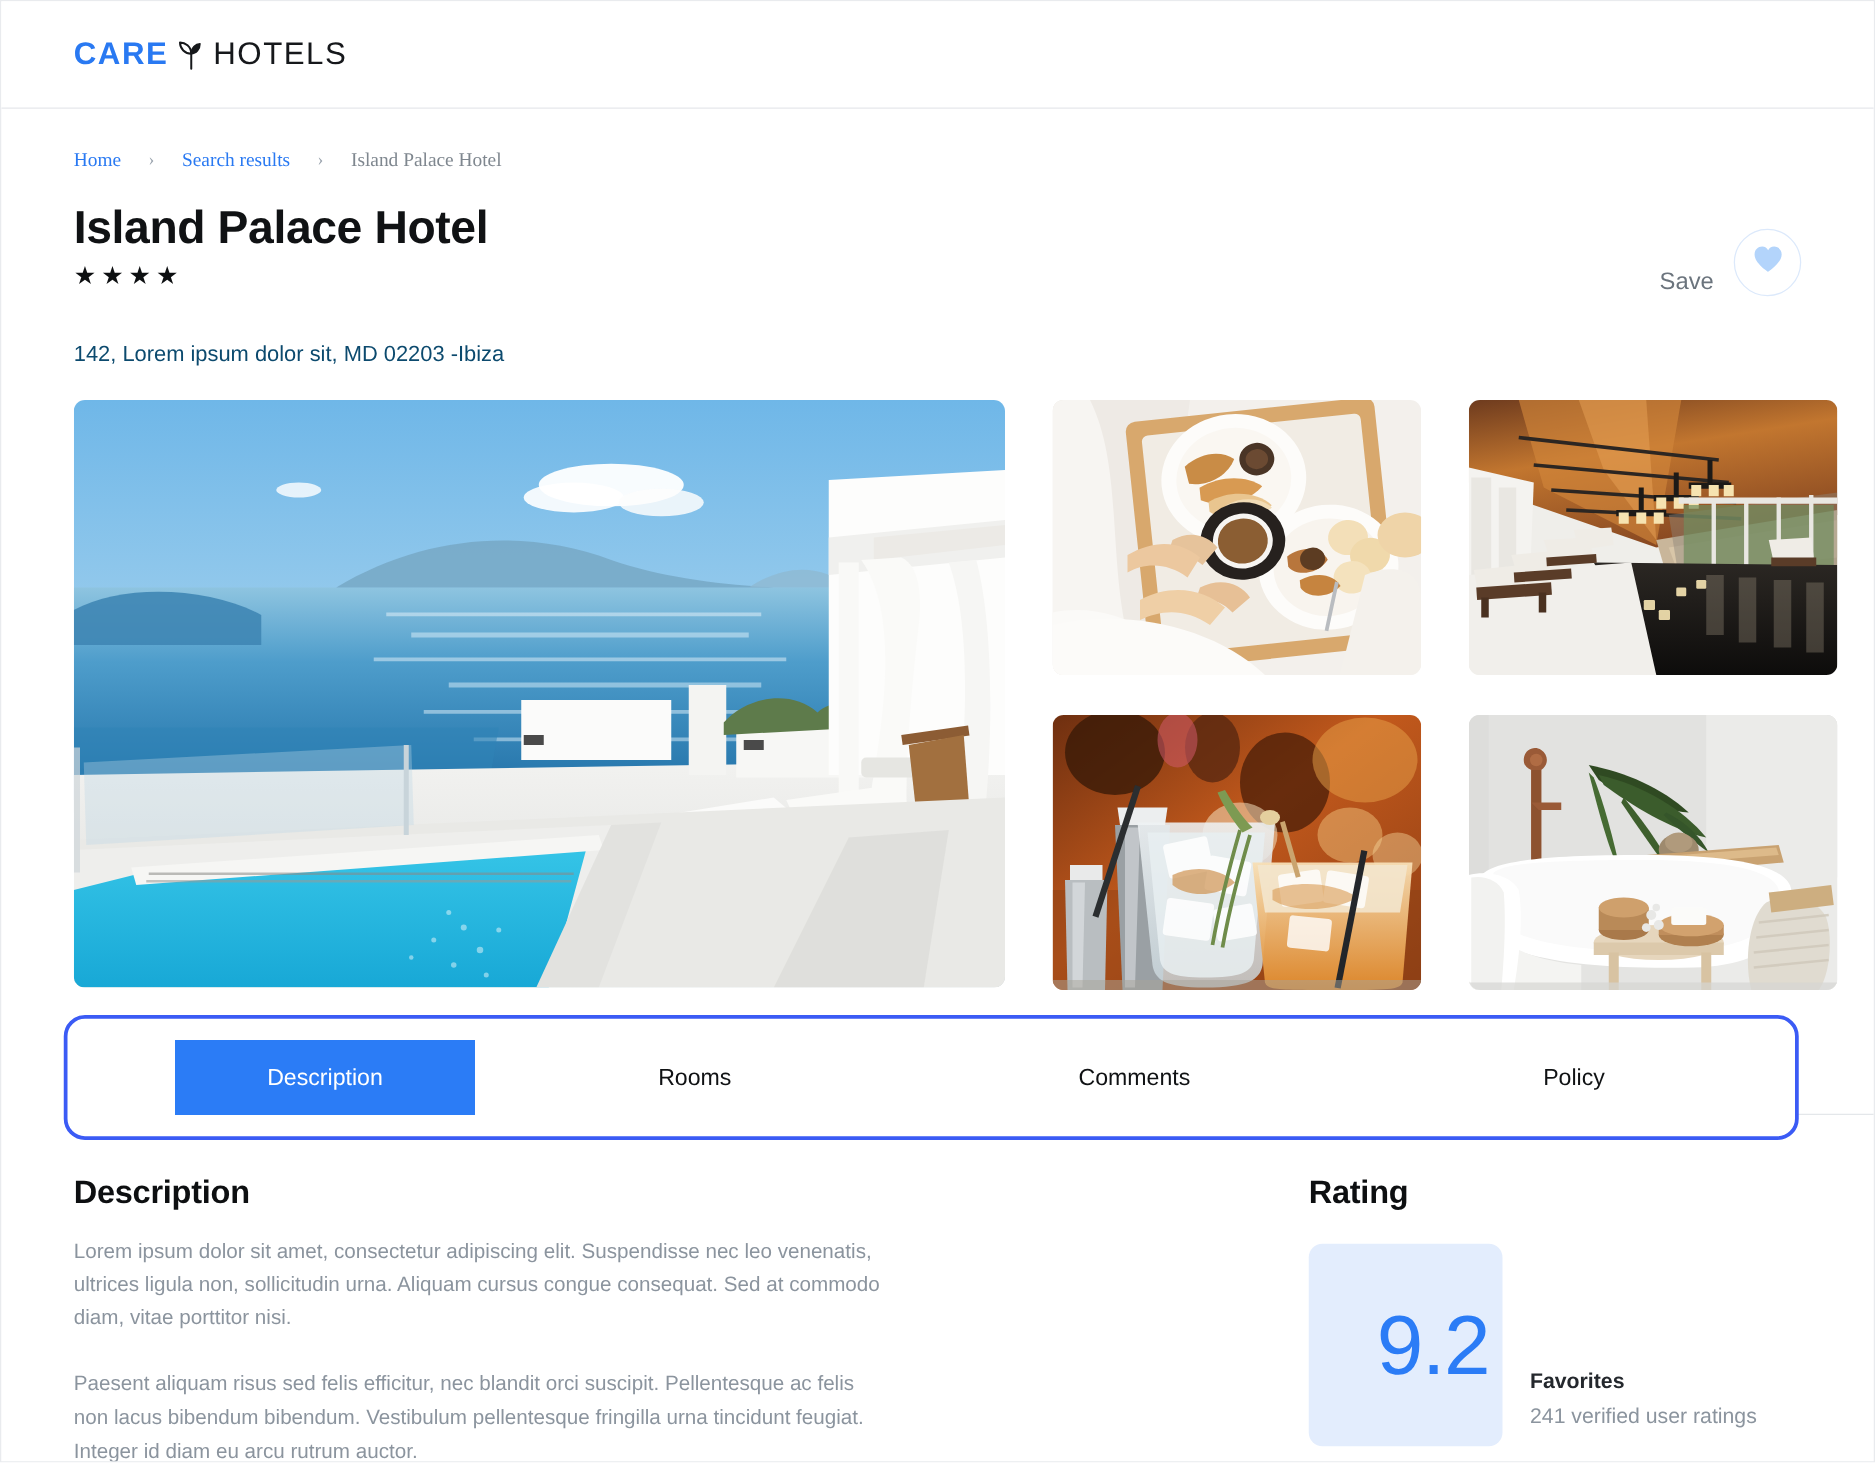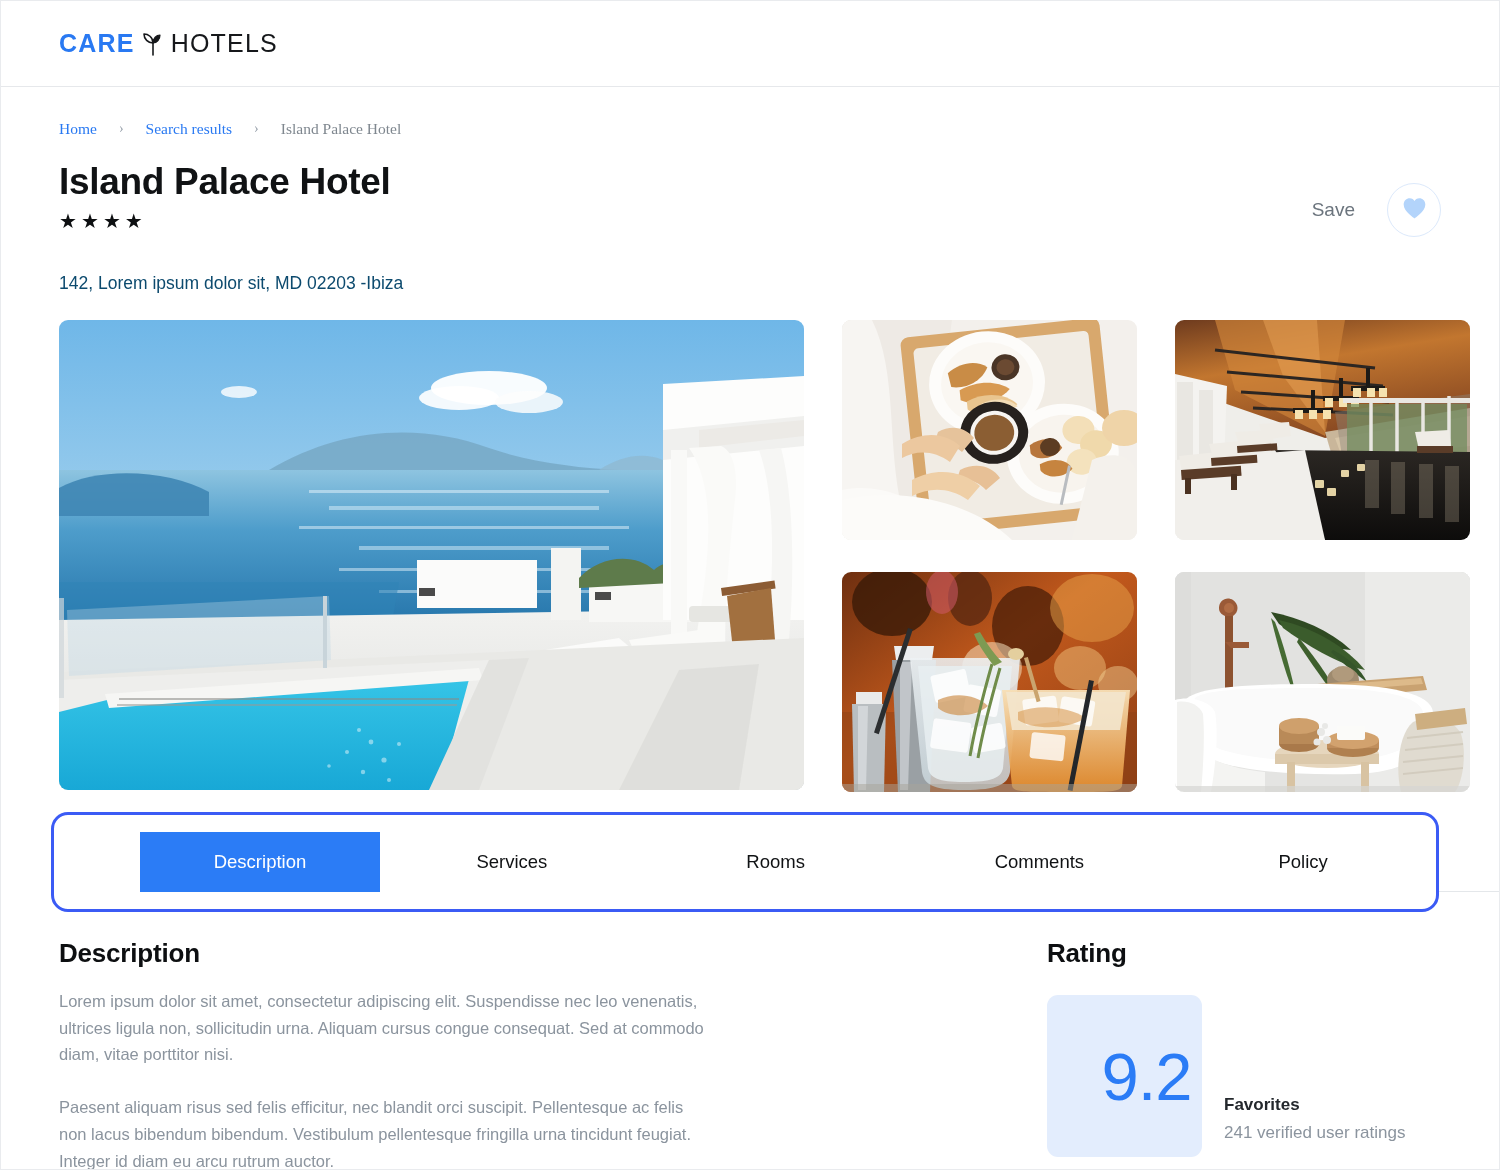--- a/index.html
+++ b/index.html
@@ -111,22 +111,22 @@
     display: flex;
     gap: 4px;
     font-size: 20px;
     color: #0d0f11;
     line-height: 1;
   }
 
   .save-block {
     margin-left: auto;
     display: flex;
-    align-items: center;
-    gap: 32px;
+    align-items: flex-end;
+    gap: 16px;
     margin-top: 20px;
   }
   .save-label { font-size: 19px; color: #6b747d; }
   .heart-btn {
     width: 54px; height: 54px;
     border-radius: 50%;
     border: 1.5px solid #dce9fb;
     display: flex; align-items: center; justify-content: center;
     background: #fff;
     cursor: pointer;
@@ -694,21 +694,20 @@
         </div>
 
       </div>
     </div>
 
     <div class="tabs-wrap">
       <div class="tabs-underline"></div>
       <div class="tabs-focus"></div>
       <div class="tabs">
         <button class="tab active">Description</button>
-        <button class="tab">Services</button>
         <button class="tab">Rooms</button>
         <button class="tab">Comments</button>
         <button class="tab">Policy</button>
       </div>
     </div>
 
     <div class="lower">
       <div class="desc-col">
         <div class="section-heading">Description</div>
         <p class="desc-p">Lorem ipsum dolor sit amet, consectetur adipiscing elit. Suspendisse nec leo venenatis, ultrices ligula non, sollicitudin urna. Aliquam cursus congue consequat. Sed at commodo diam, vitae porttitor nisi.</p>

